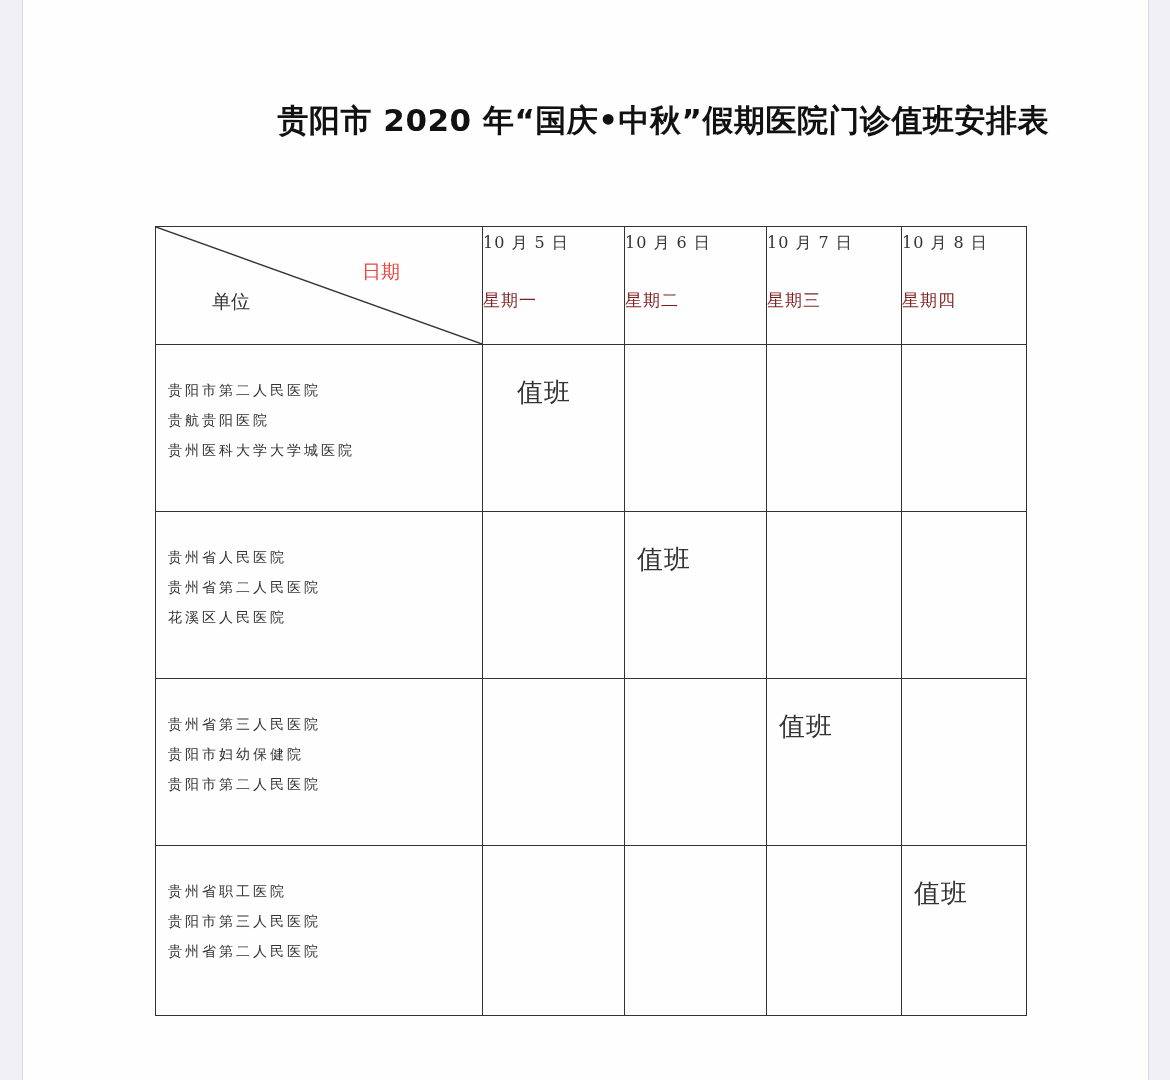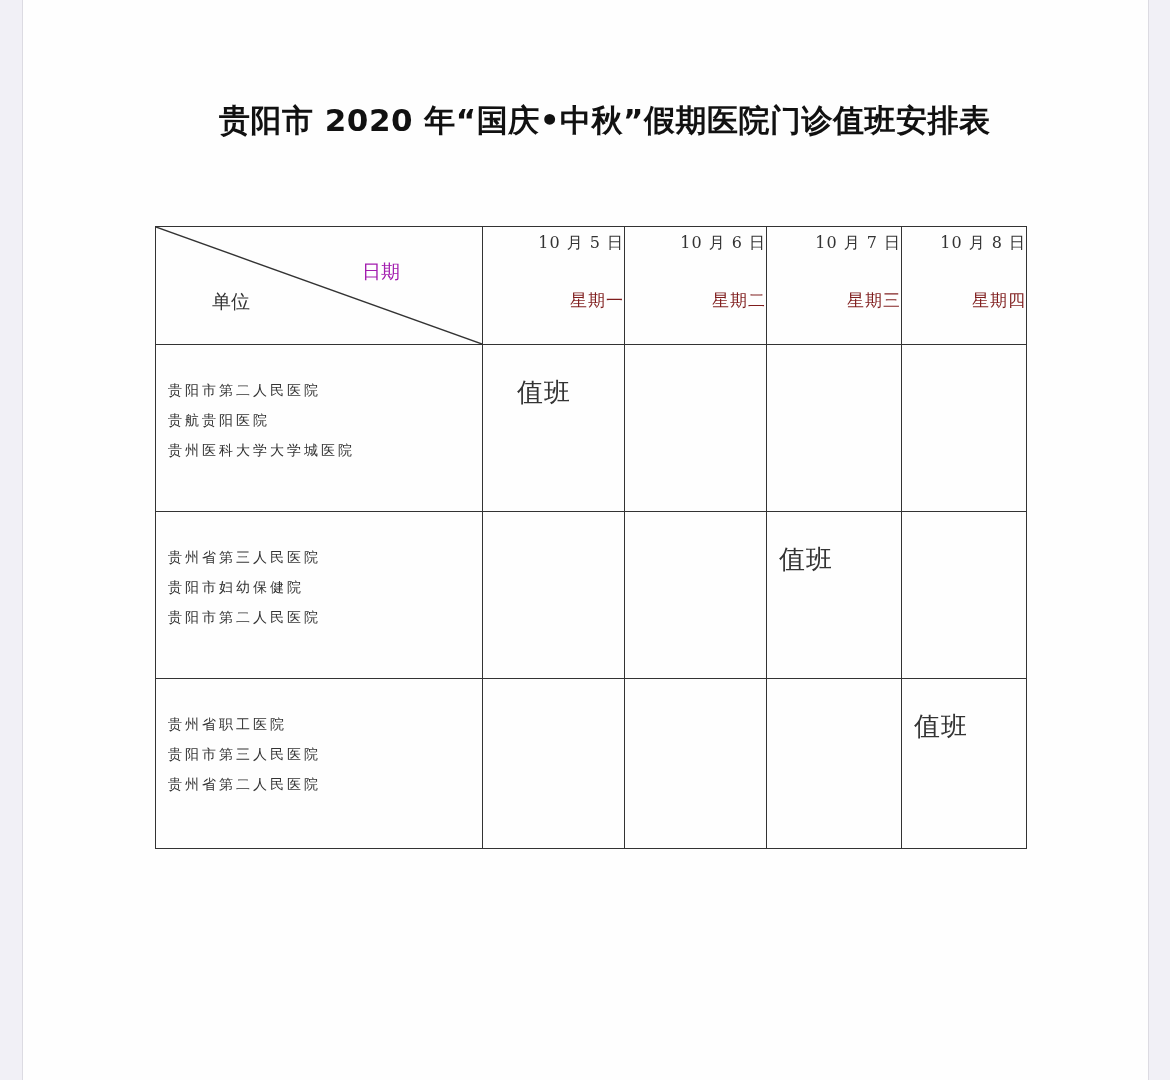--- a/index.html
+++ b/index.html
@@ -13,46 +13,46 @@
   .page {
     position: absolute; left: 22px; top: 0; width: 1125px; height: 1080px;
     background: #fefefe;
     border-left: 1px solid #dcdbe2;
     border-right: 1px solid #dcdbe2;
   }
   .title {
     position: absolute; left: 196px; top: 100px; width: 830px;
     font-family: "DejaVu Sans", "Liberation Sans", sans-serif;
     font-weight: bold; font-size: 31px; letter-spacing: 0.5px;
-    color: #111; white-space: nowrap;
+    color: #111; white-space: nowrap; text-align: right;
   }
   table.sched {
     position: absolute; left: 132px; top: 226px;
     border-collapse: collapse;
     table-layout: fixed;
   }
   table.sched td, table.sched th {
     border: 1.5px solid #333;
     padding: 0; vertical-align: top;
     font-weight: normal;
   }
   .diag {
     position: relative; width: 326px; height: 117px;
     overflow: hidden;
   }
   .diag svg { position: absolute; left: 0; top: 0; }
   .diag .lbl-date {
-    position: absolute; left: 206px; top: 32px; font-size: 19px; color: #a21caf;
+    position: absolute; left: 206px; top: 32px; font-size: 19px; color: #ef4444;
     font-family: "DejaVu Sans", "Liberation Sans", sans-serif;
   }
   .diag .lbl-unit {
     position: absolute; left: 56px; top: 62px; font-size: 19px; color: #333;
     font-family: "DejaVu Sans", "Liberation Sans", sans-serif;
   }
-  .dh { height: 117px; text-align: right; position: relative; }
+  .dh { height: 117px; text-align: left; position: relative; }
   .dh .d1 { position: absolute; left: 0; right: 0; top: 6px; font-size: 16px; color: #333; letter-spacing: 1px; }
   .dh .d2 { position: absolute; left: 0; right: 0; top: 62px; font-size: 17px; color: #7f1d1d;
     font-family: "DejaVu Sans", "Liberation Sans", sans-serif; letter-spacing: 1px; }
   .unit-cell { padding: 30px 0 0 12px !important; font-size: 14px; line-height: 30px; color: #333;
     font-family: "DejaVu Sans", "Liberation Sans", sans-serif; letter-spacing: 3px; }
   .unit-line { display: block; white-space: nowrap; }
   .duty-cell { font-size: 26px; color: #333;
     font-family: "DejaVu Sans", "Liberation Sans", sans-serif; letter-spacing: 1px; }
   .duty-cell span { display: block; padding-top: 30px; }
 </style>
@@ -105,20 +105,39 @@
             <span></span>
           </td>
       <td class="duty-cell" style="padding-left:12px">
             <span></span>
           </td>
       <td class="duty-cell" style="padding-left:12px">
             <span></span>
           </td>
     </tr>
 
+    <tr style="height:167px">
+      <td class="unit-cell">
+        <span class="unit-line">贵州省人民医院</span>
+        <span class="unit-line">贵州省第二人民医院</span>
+        <span class="unit-line">花溪区人民医院</span>
+      </td>
+      <td class="duty-cell" style="padding-left:12px">
+            <span></span>
+          </td>
+      <td class="duty-cell" style="padding-left:12px">
+            <span>值班</span>
+          </td>
+      <td class="duty-cell" style="padding-left:12px">
+            <span></span>
+          </td>
+      <td class="duty-cell" style="padding-left:12px">
+            <span></span>
+          </td>
+    </tr>
 
     <tr style="height:167px">
       <td class="unit-cell">
         <span class="unit-line">贵州省第三人民医院</span>
         <span class="unit-line">贵阳市妇幼保健院</span>
         <span class="unit-line">贵阳市第二人民医院</span>
       </td>
       <td class="duty-cell" style="padding-left:12px">
             <span></span>
           </td>

